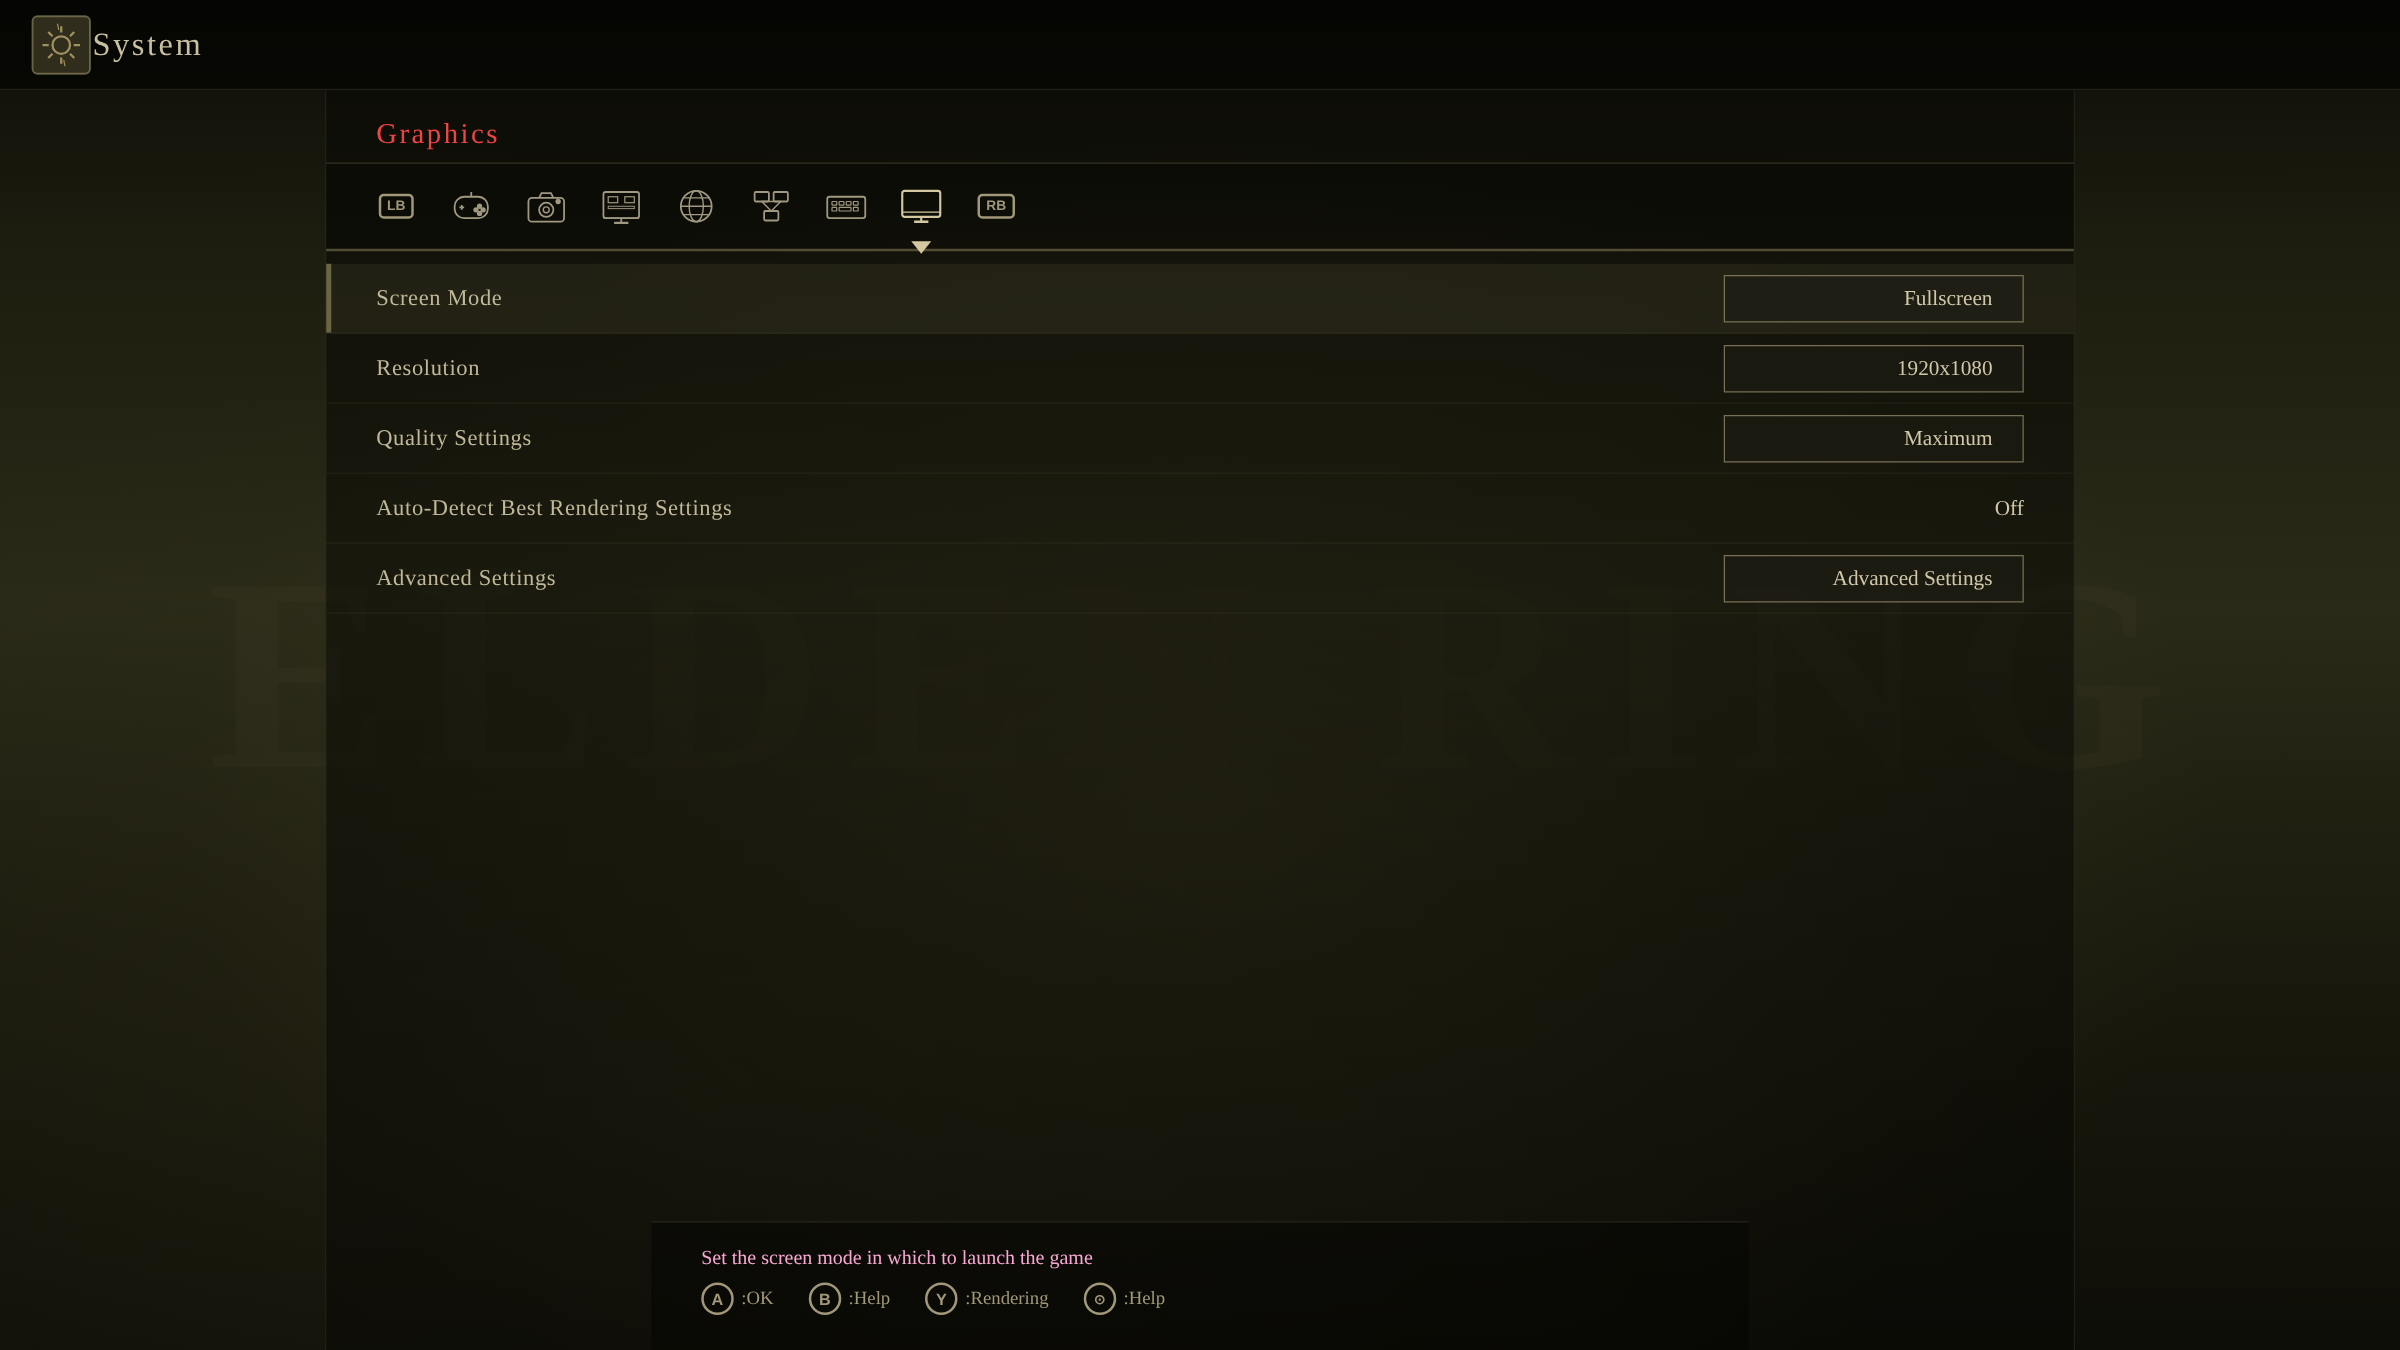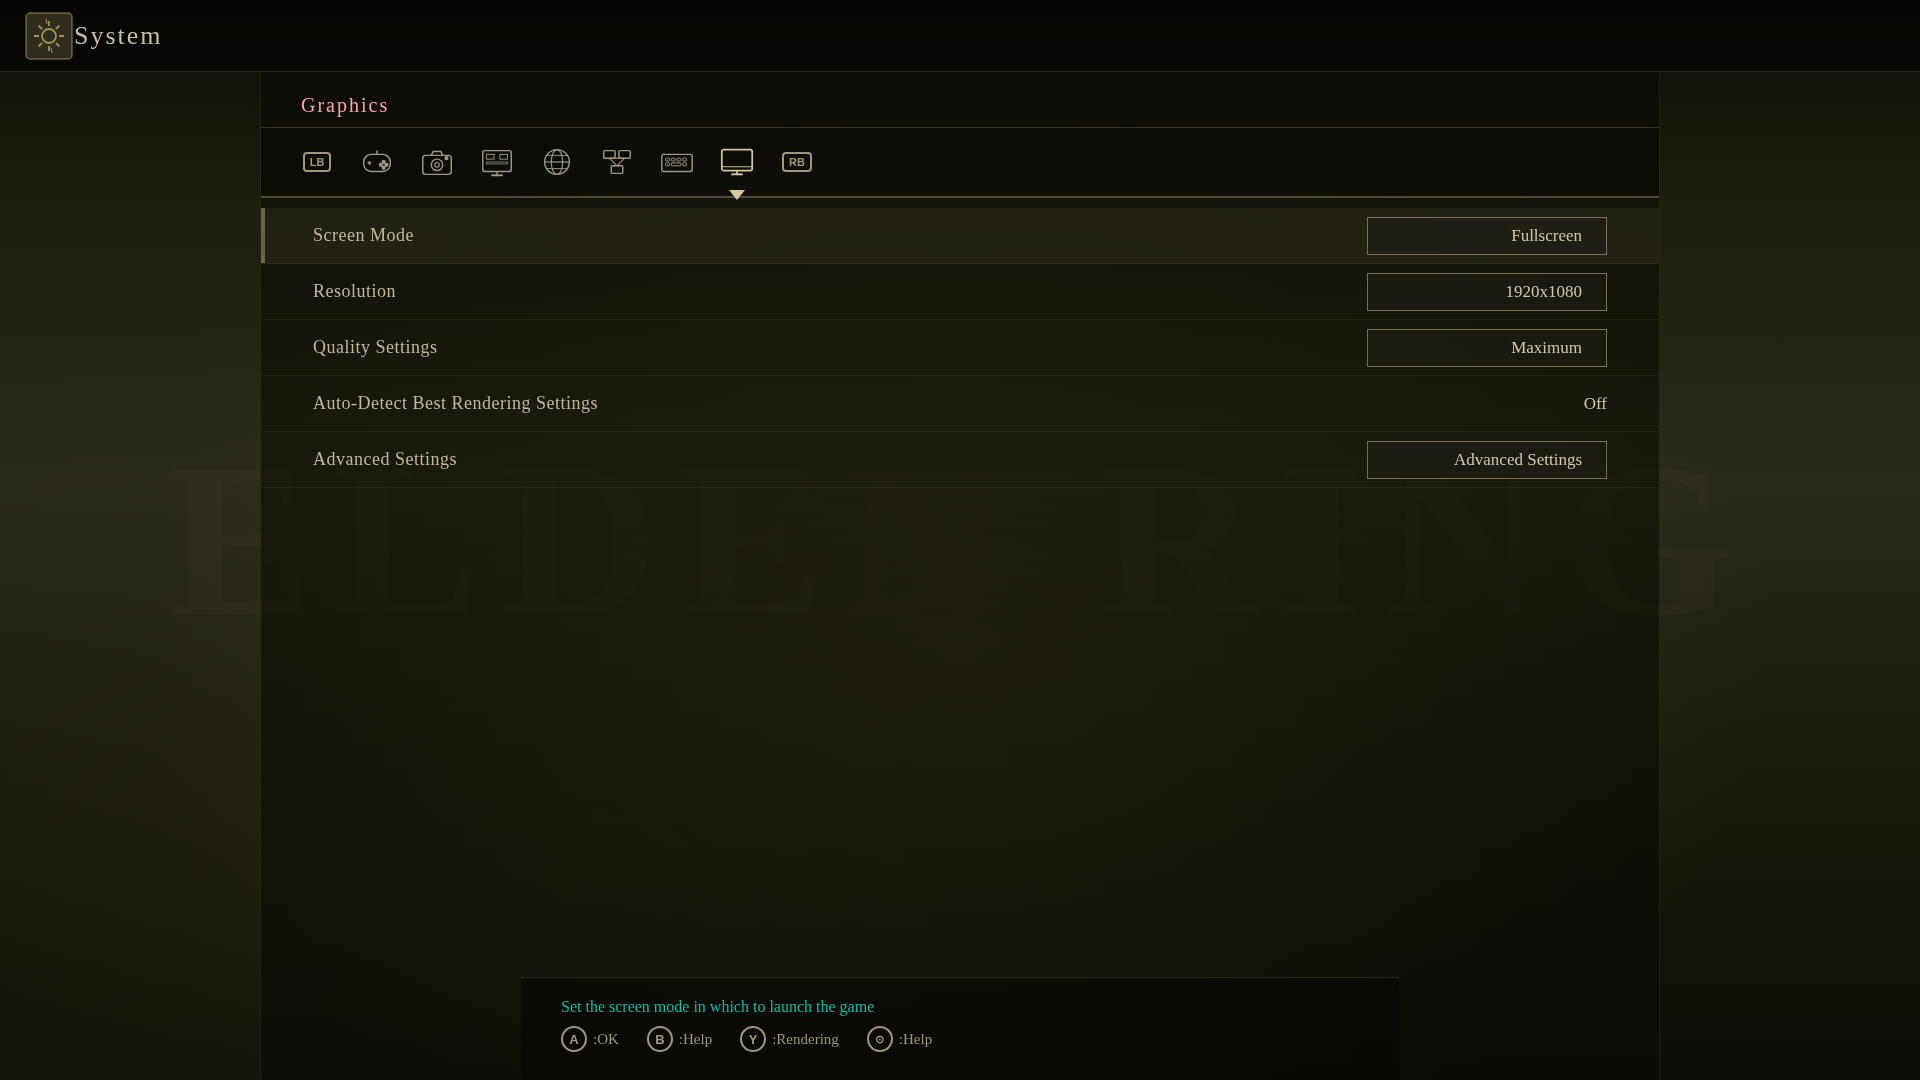--- a/index.html
+++ b/index.html
@@ -67,22 +67,22 @@
       right: 260px;
       bottom: 0;
       background: rgba(10, 10, 6, 0.55);
       border-left: 1px solid rgba(150,140,100,0.15);
       border-right: 1px solid rgba(150,140,100,0.15);
     }
 
     
     .section-header {
       padding: 22px 40px 10px;
-      color: #fca5a5;
-      font-size: 20px;
+      color: #ef4444;
+      font-size: 23px;
       letter-spacing: 2px;
       font-family: 'Georgia', serif;
     }
 
     
     .divider {
       height: 1px;
       background: rgba(150,140,100,0.3);
       margin: 0 0;
     }
@@ -128,21 +128,21 @@
     }
 
     
     .settings-area {
       padding: 10px 0;
     }
 
     .setting-row {
       display: flex;
       align-items: center;
-      padding: 0 52px;
+      padding: 0 40px;
       height: 56px;
       border-bottom: 1px solid rgba(150,140,100,0.1);
       position: relative;
     }
 
     .setting-row.highlighted {
       background: rgba(80,75,50,0.25);
     }
 
     .setting-label {
@@ -185,21 +185,21 @@
       position: absolute;
       bottom: 0;
       left: 260px;
       right: 260px;
       padding: 20px 40px 28px;
       background: rgba(0,0,0,0.4);
       border-top: 1px solid rgba(150,140,100,0.2);
     }
 
     .hint-text {
-      color: #14b8a6;
+      color: #f9a8d4;
       font-size: 16px;
       font-family: 'Georgia', serif;
       margin-bottom: 10px;
     }
 
     .controls-row {
       display: flex;
       gap: 28px;
       align-items: center;
     }

